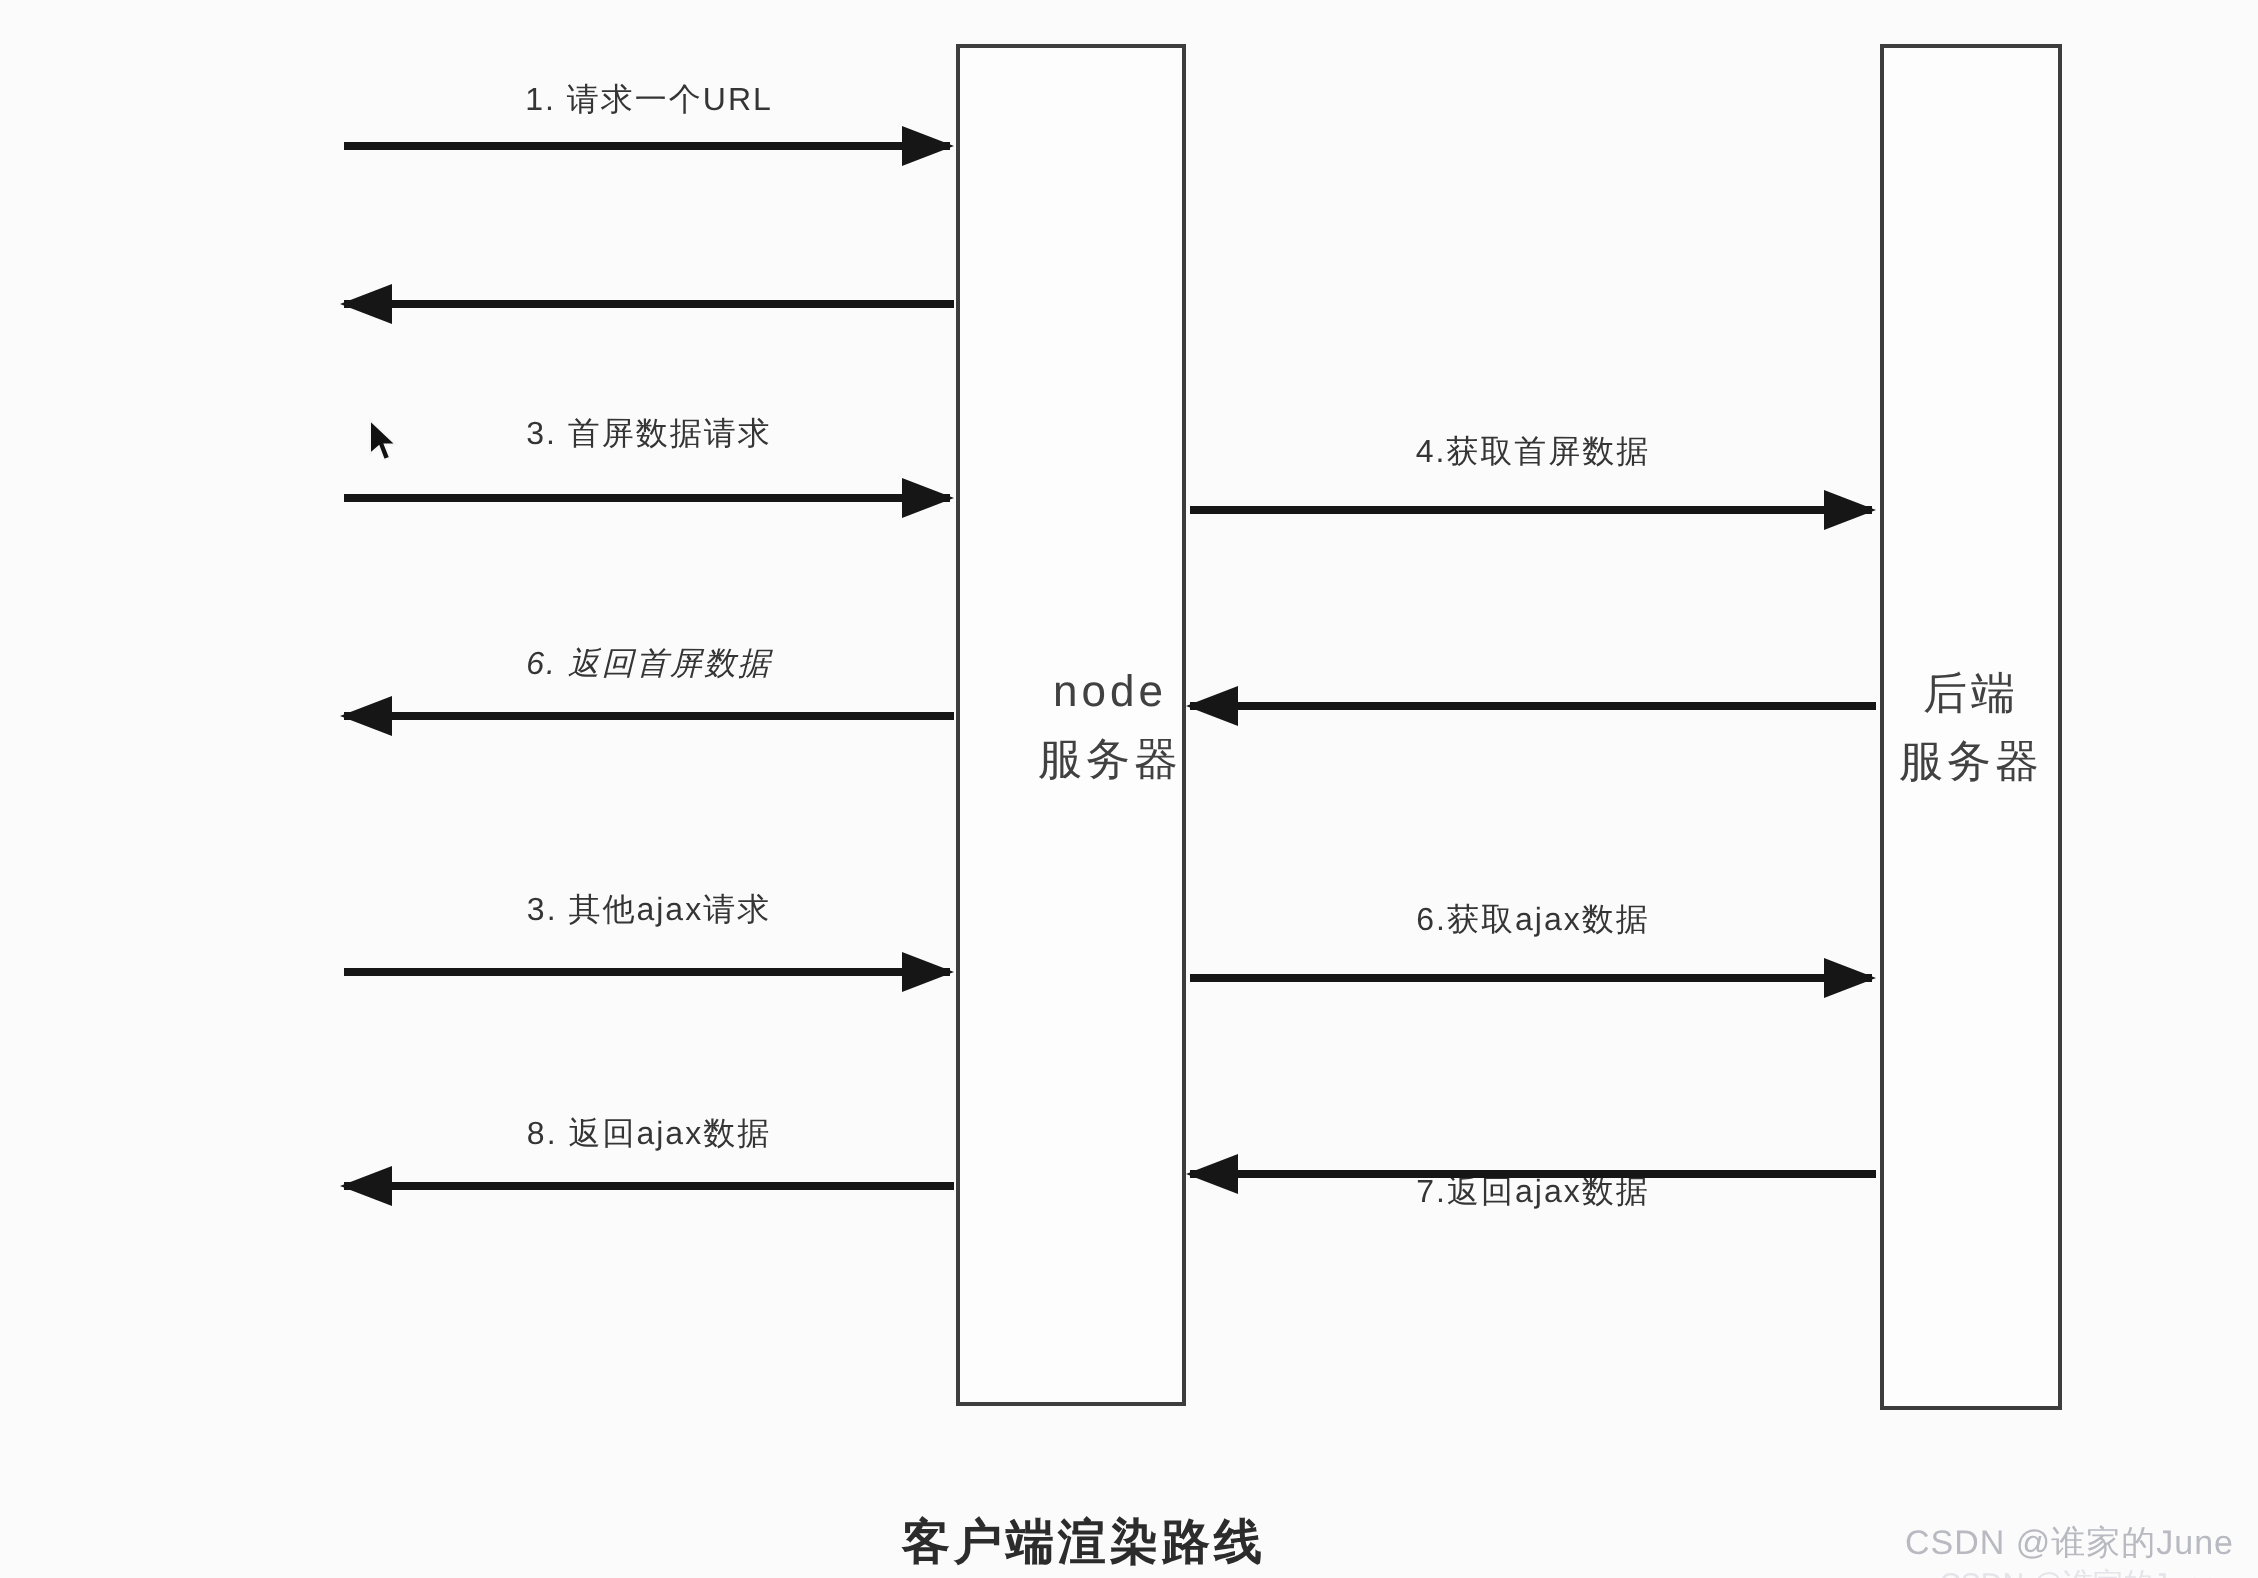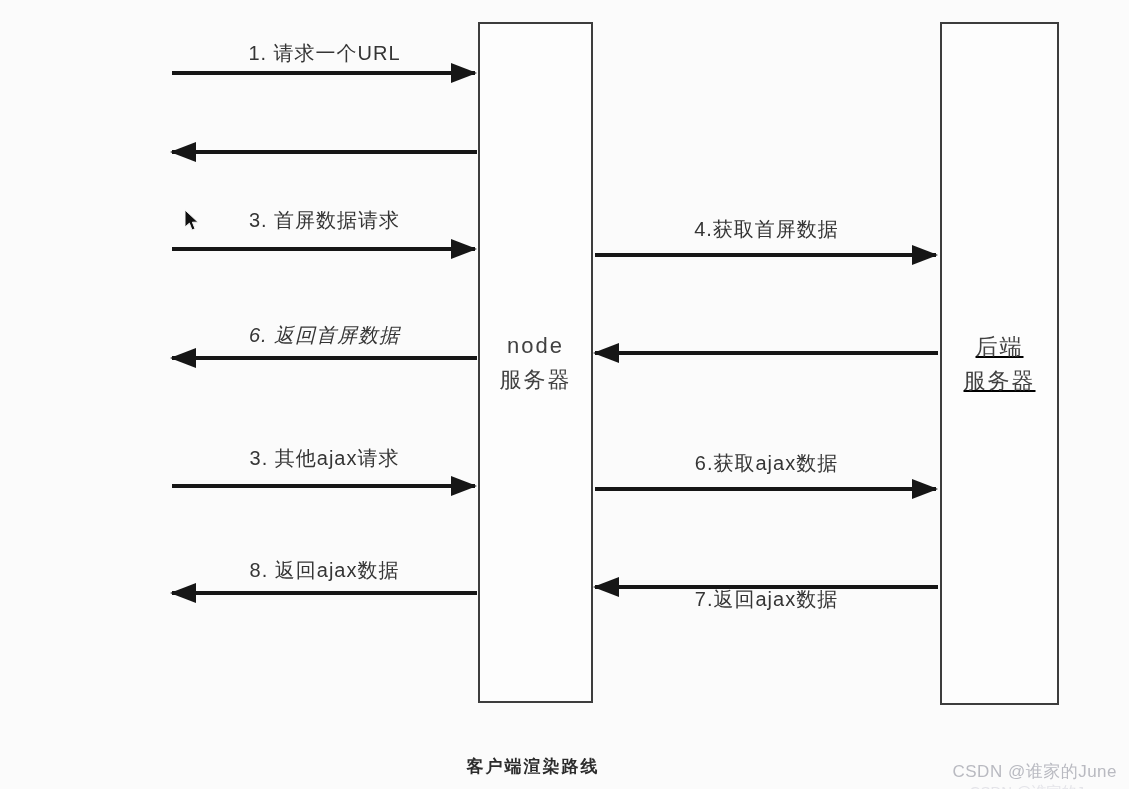--- a/index.html
+++ b/index.html
@@ -46,31 +46,31 @@
     border-top: 10px solid transparent;
     border-bottom: 10px solid transparent;
   }
   .ah-r { right: -2px; border-left: 26px solid #161616; }
   .ah-l { left: -2px;  border-right: 26px solid #161616; }
 
   .msg-label {
     position: absolute;
     text-align: center;
     color: #353535;
-    font-size: 20px;
+    font-size: 16px;
     letter-spacing: 1px;
     white-space: nowrap;
   }
 
   .caption {
     position: absolute;
     left: 433px; top: 755px; width: 200px;
-    text-align: center;
+    text-align: right;
     color: #2c2c2c;
-    font-size: 17px;
+    font-size: 24px;
     font-weight: bold;
     letter-spacing: 2px;
   }
 
   .watermark {
     position: absolute;
     right: 12px; top: 760px;
     color: #b9bac1;
     font-size: 17px;
     letter-spacing: 0.5px;
@@ -87,28 +87,28 @@
     left: 184px; top: 209px;
     width: 16px; height: 24px;
   }
 </style>
 </head>
 <body>
 
 <div class="stage">
 
 
-  <div class="actor-box" style="left:478px; width:115px;">
+  <div class="actor-box" style="left:478px; width:115px;justify-content:flex-end;">
     <div class="actor-label">
       <div>node</div>
       <div>服务器</div>
     </div>
   </div>
 
-  <div class="actor-box" style="left:940px; width:119px; height:683px;text-decoration:underline;">
+  <div class="actor-box" style="left:940px; width:91px; height:683px;">
     <div class="actor-label">
       <div>后端</div>
       <div>服务器</div>
     </div>
   </div>
 
   <div class="msg-label" style="left:172px; top:40px;  width:305px;">1. 请求一个URL</div>
   <div class="arrow" style="left:172px; top:71px;  width:303px;">
       <span class="ah ah-r"></span>
     </div>

